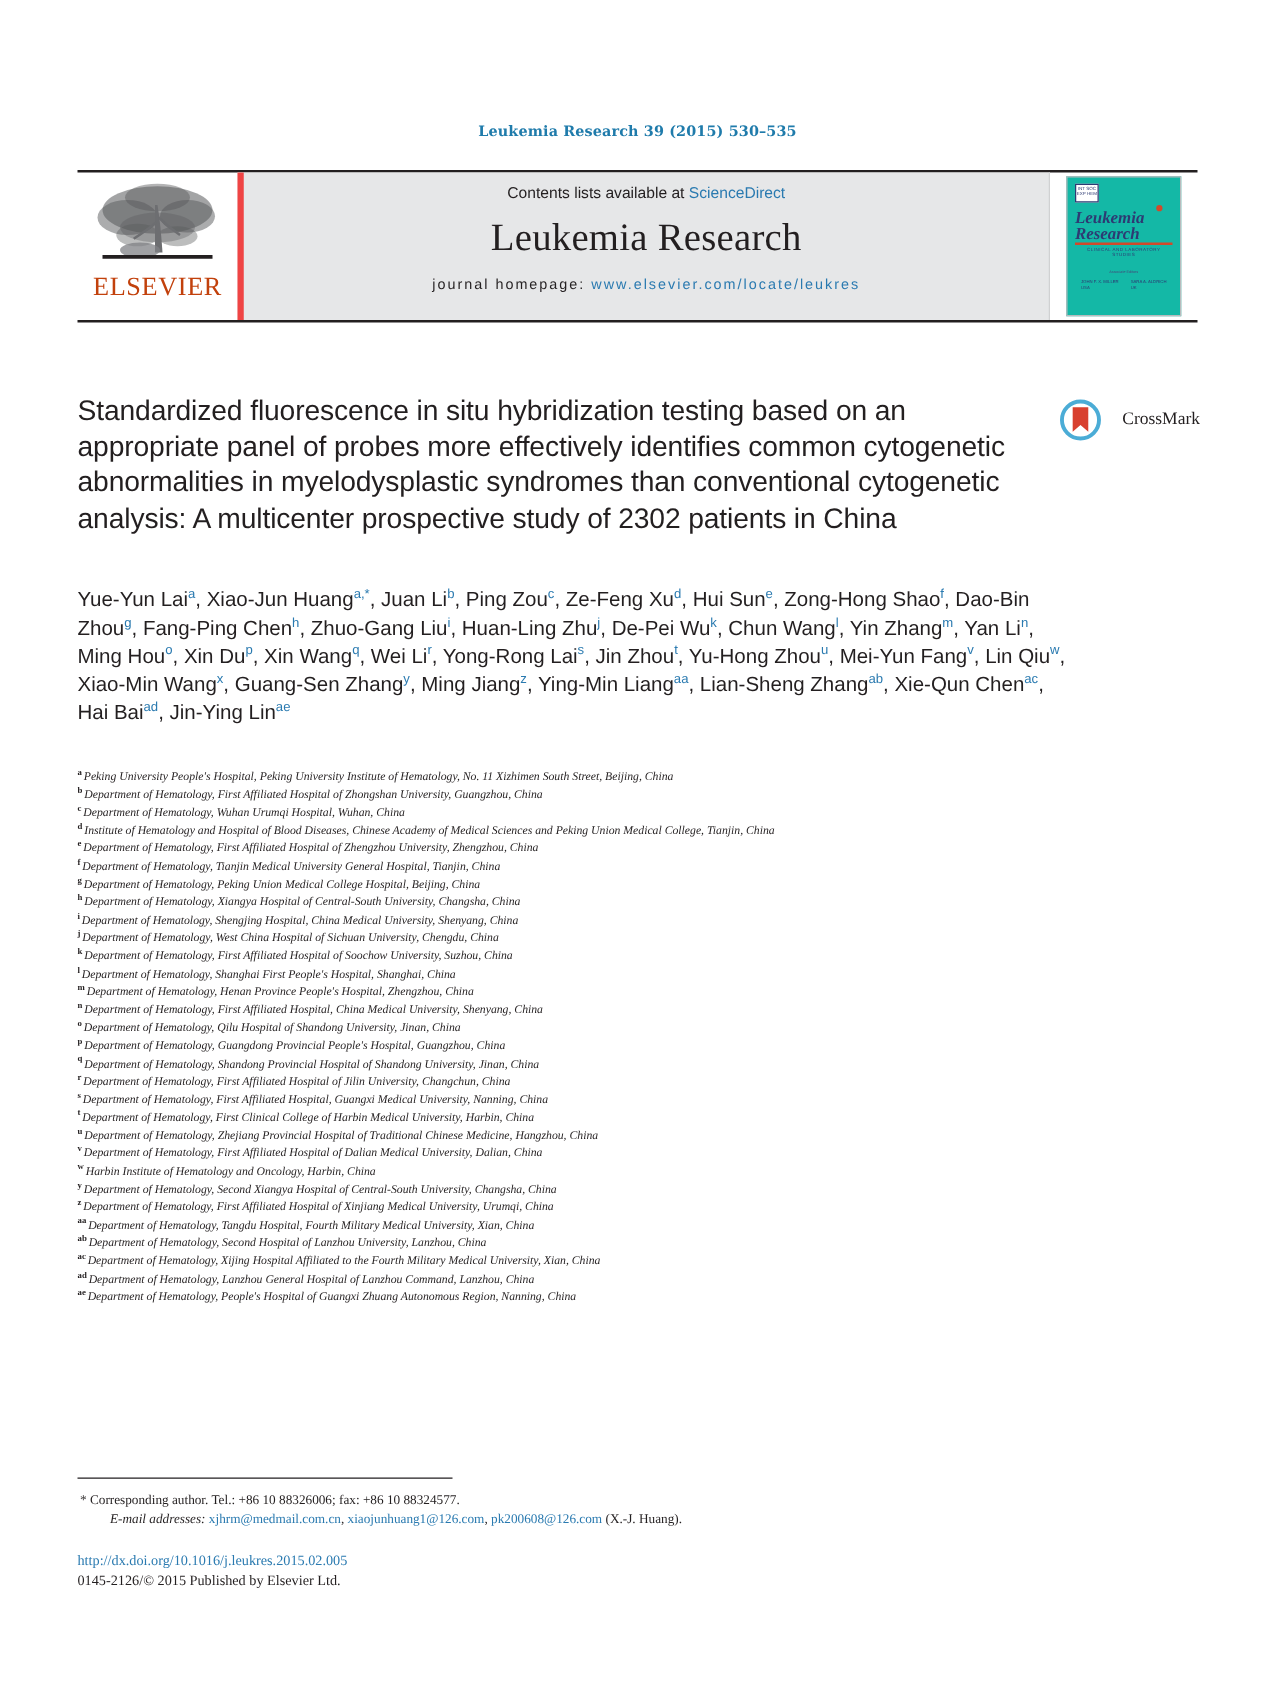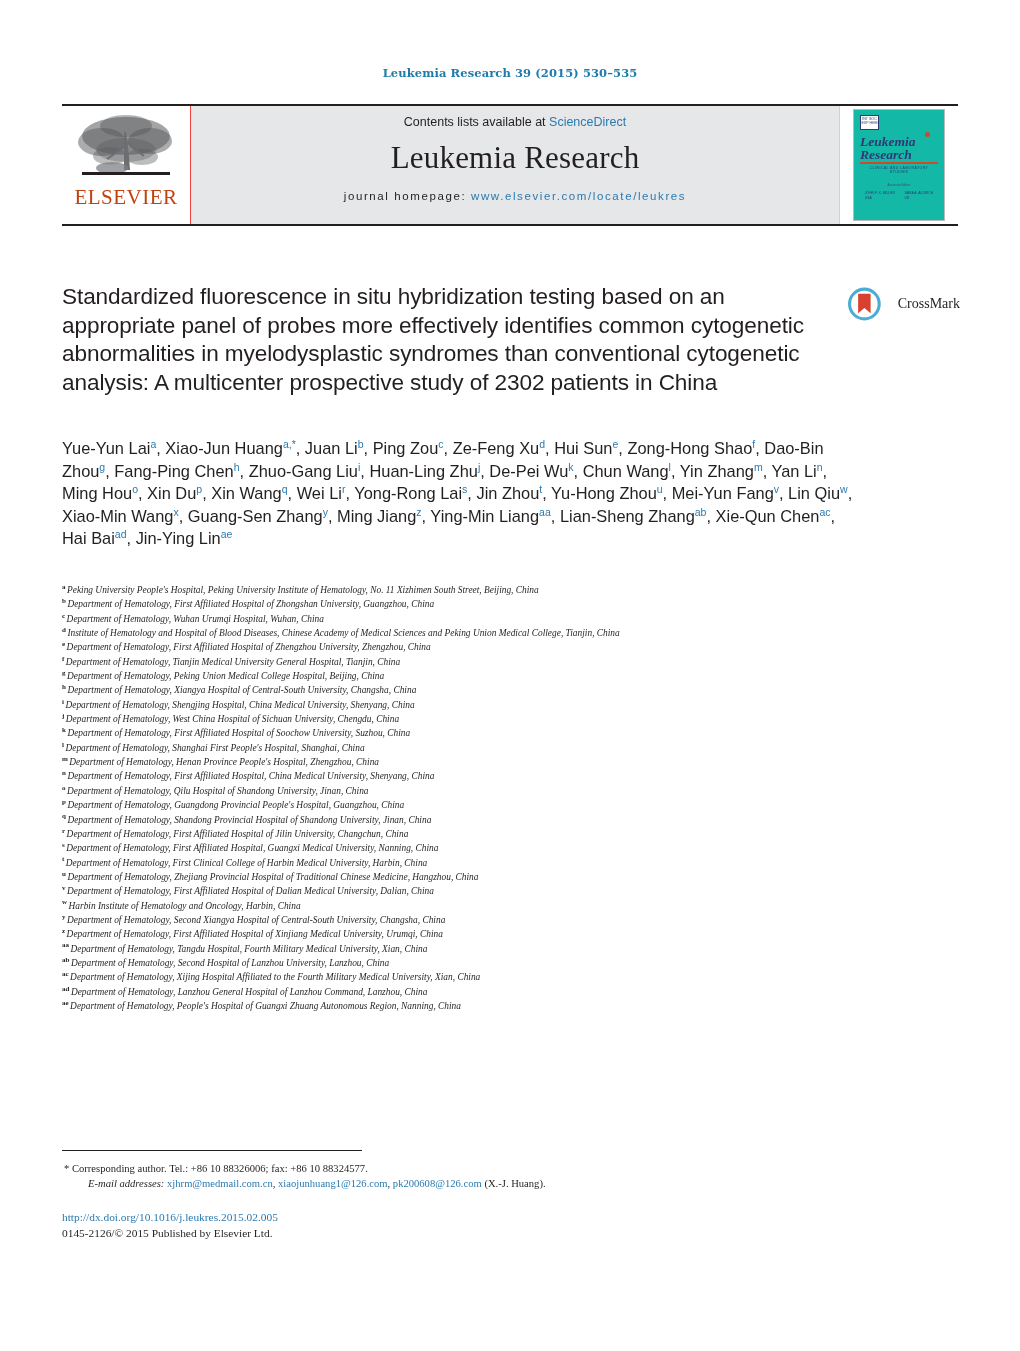--- a/index.html
+++ b/index.html
@@ -13,20 +13,21 @@
     font-family: "Liberation Serif", serif;
     color: #000000;
     position: relative;
     overflow: hidden;
   }
   .page {
     position: relative;
     width: 1020px;
     height: 1059px;
     box-sizing: border-box;
+    margin-top: 32px;
   }
 
   
   .running-head {
     position: absolute;
     top: 66px;
     left: 0;
     width: 1020px;
     text-align: center;
     font-family: "DejaVu Serif", serif;
@@ -72,21 +73,21 @@
     font-family: "Liberation Serif", serif;
     font-size: 21px;
     letter-spacing: 0.5px;
     color: #c2410c;
     line-height: 1;
     margin-top: 1px;
   }
   .center-block {
     flex: 1 1 auto;
     background: #e6e7e8;
-    border-left: 1px solid #ef4444;
+    border-left: 5px solid #ef4444;
     border-right: 1px solid #d0d1d2;
     display: flex;
     flex-direction: column;
     align-items: center;
     justify-content: flex-start;
     padding-top: 9px;
     box-sizing: border-box;
   }
   .contents-line {
     font-family: "Liberation Sans", sans-serif;

